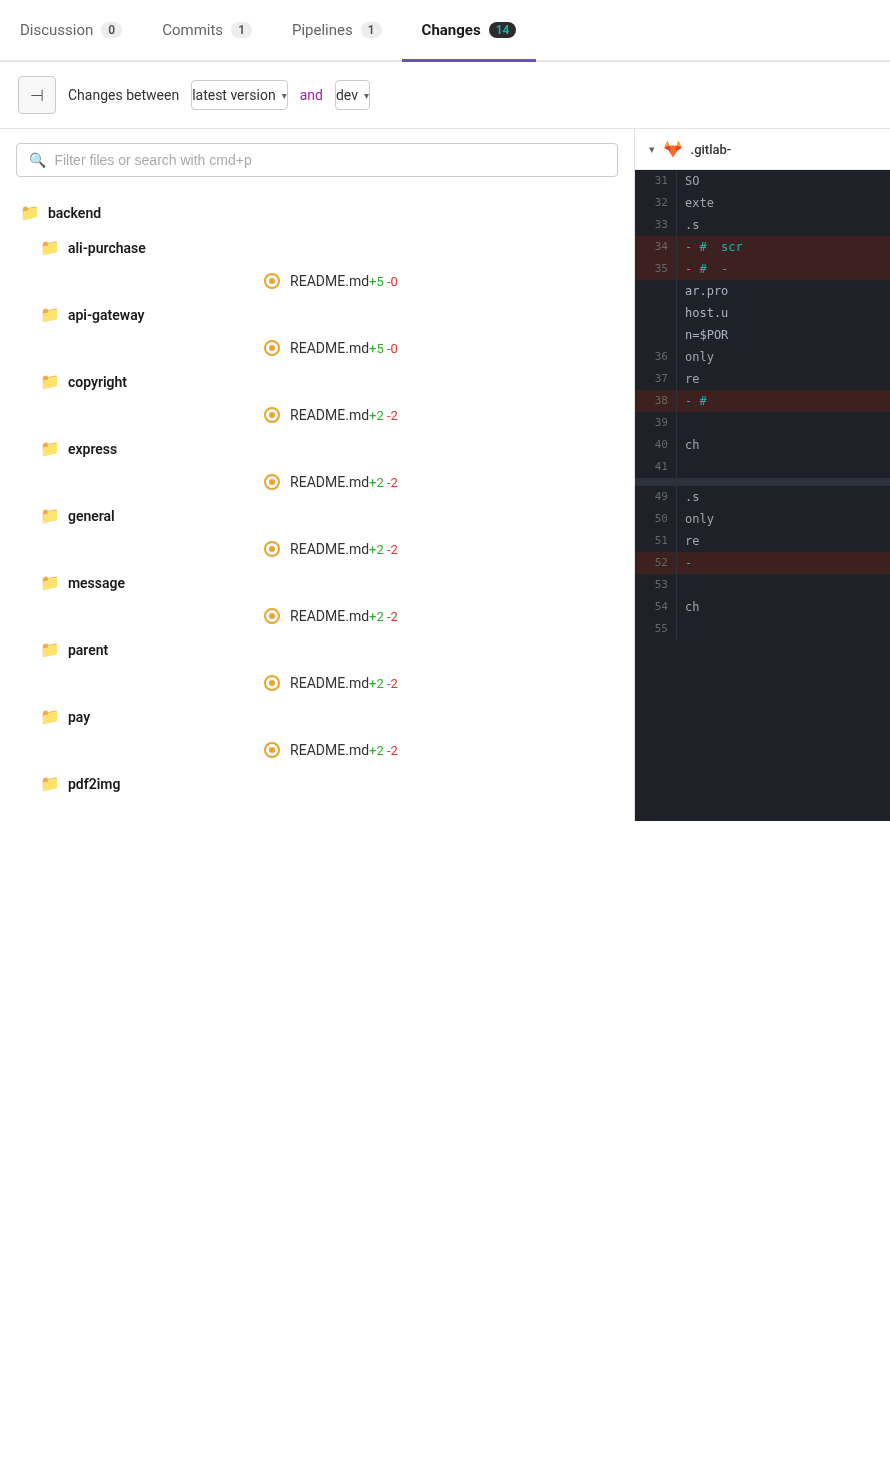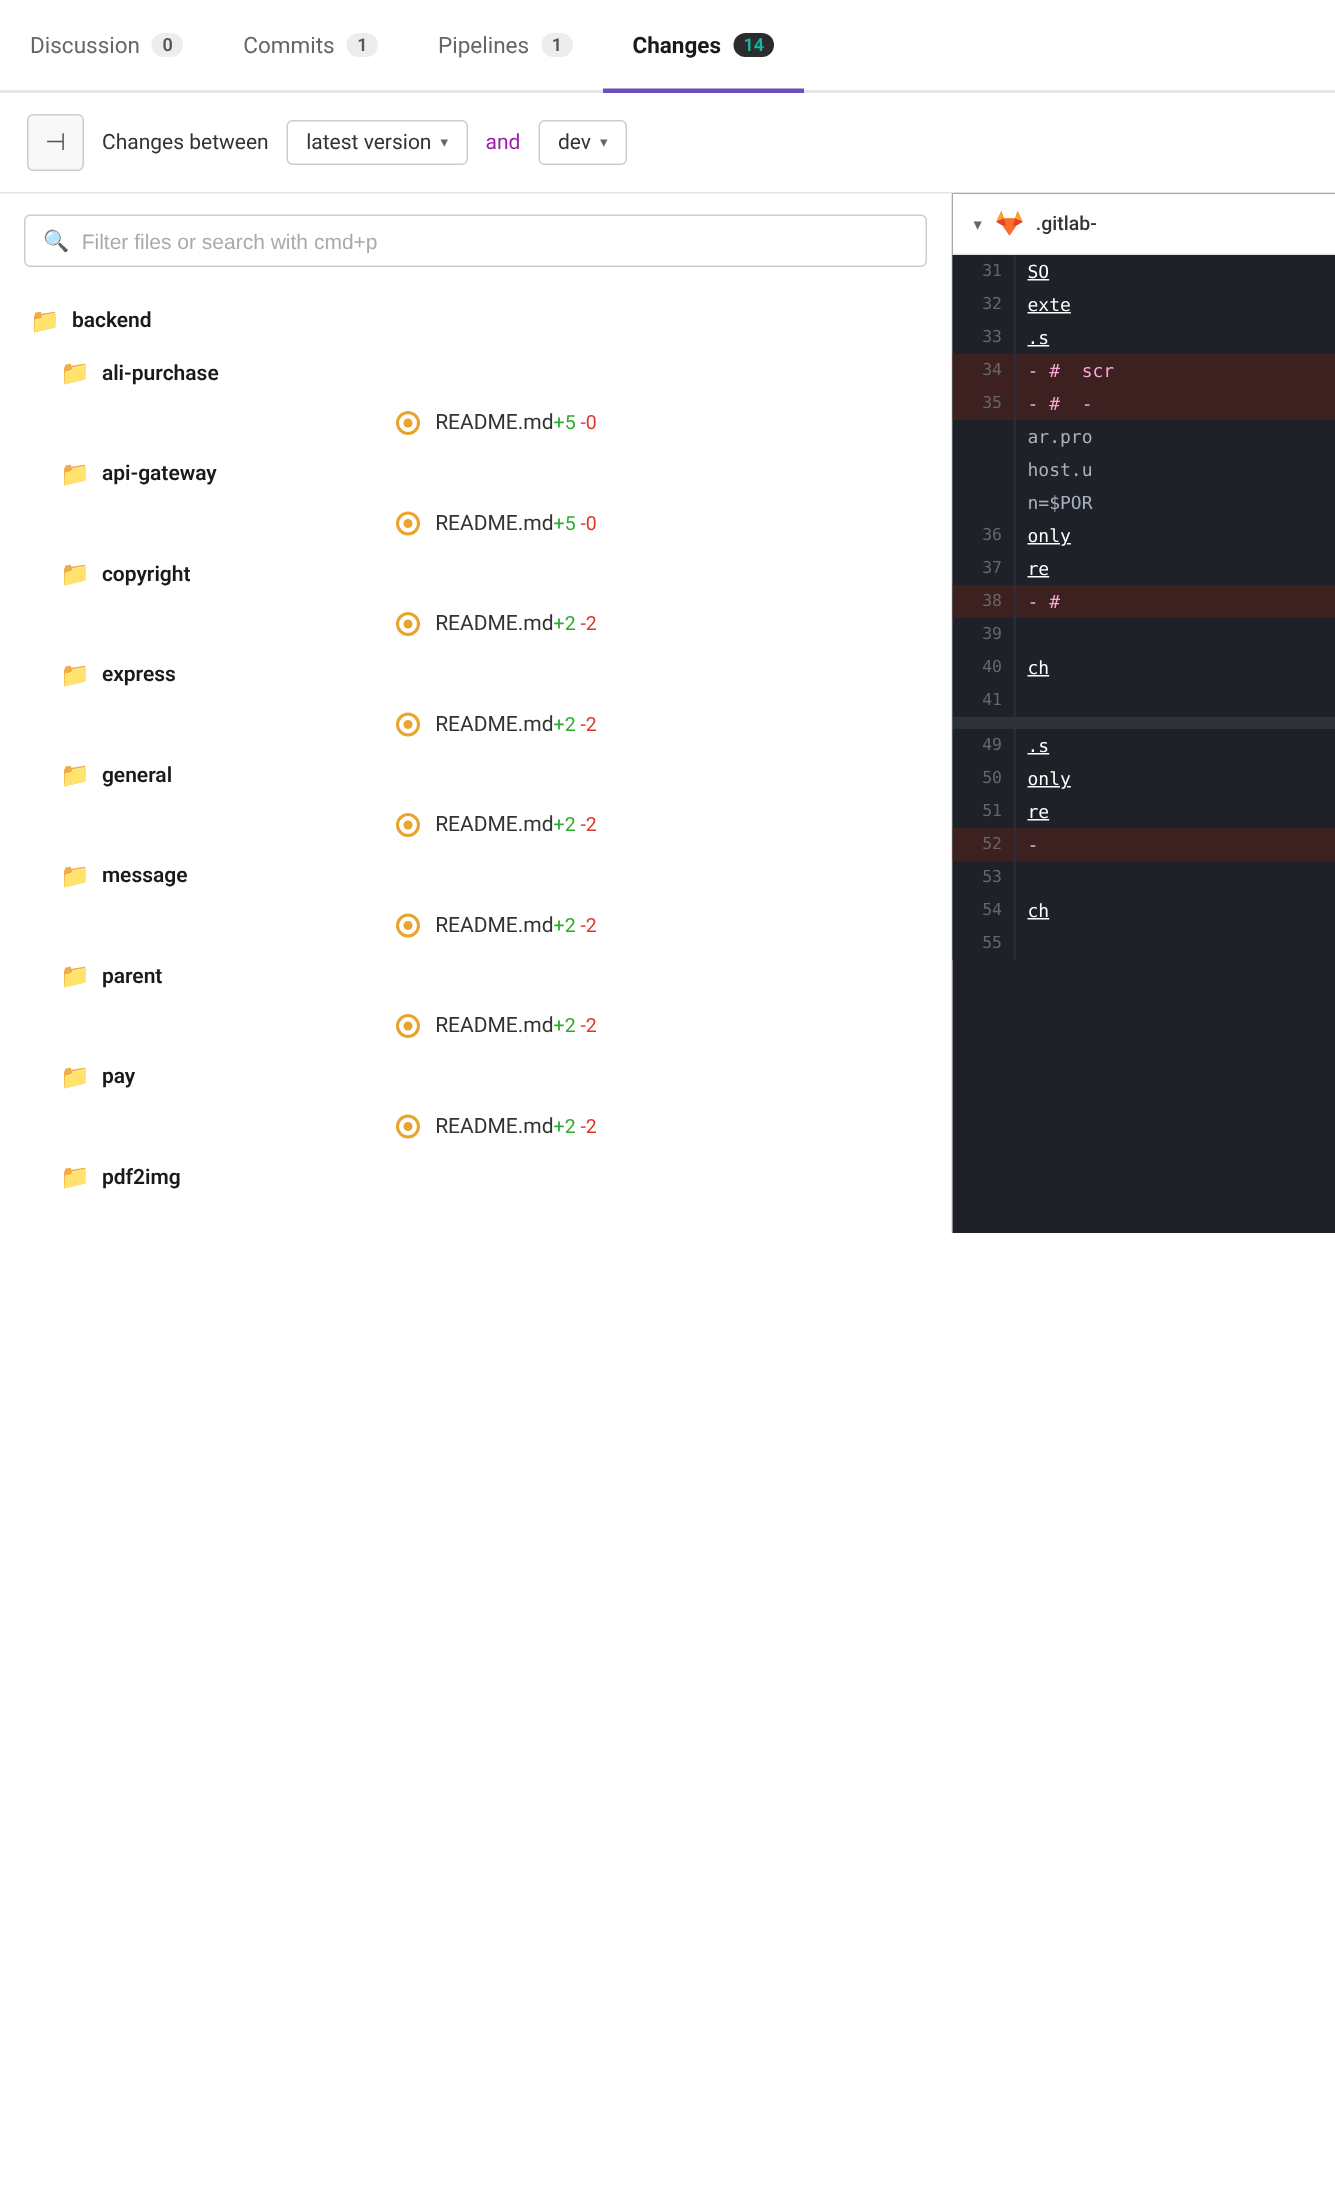--- a/index.html
+++ b/index.html
@@ -77,21 +77,21 @@
     .toolbar-label {
       font-size: 14px;
       color: #333;
     }
     .version-select {
       display: flex;
       align-items: center;
       gap: 6px;
       border: 1px solid #ccc;
       border-radius: 4px;
-      padding: 6px 12px;
+      padding: 6px 0;
       background: #fff;
       cursor: pointer;
       font-size: 14px;
       color: #333;
     }
     .version-select .chevron {
       font-size: 10px;
       color: #666;
     }
     .and-label {
@@ -245,22 +245,22 @@
       line-height: 18px;
     }
     .line-num.removed { background: #3d2020; }
     .line-content {
       padding: 2px 8px;
       color: #abb2bf;
       white-space: pre;
       line-height: 18px;
       overflow: hidden;
     }
-    .line-content.green { color: #ffffff; text-decoration: underline; }
-    .line-content.comment { color: #f9a8d4; }
+    .line-content.green { color: #a3a3a3; }
+    .line-content.comment { color: #14b8a6; }
     .code-separator {
       background: #2d3139;
       height: 8px;
     }
   </style>
 </head>
 <body>
 
 <div class="tab-bar">
   <div class="tab-item">

